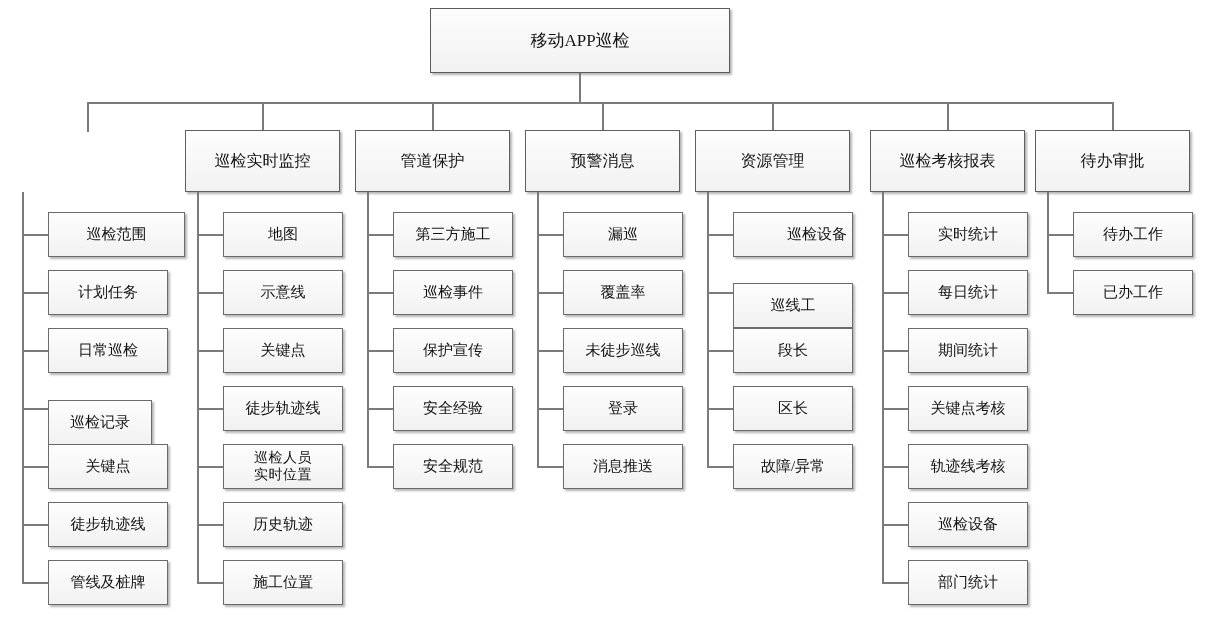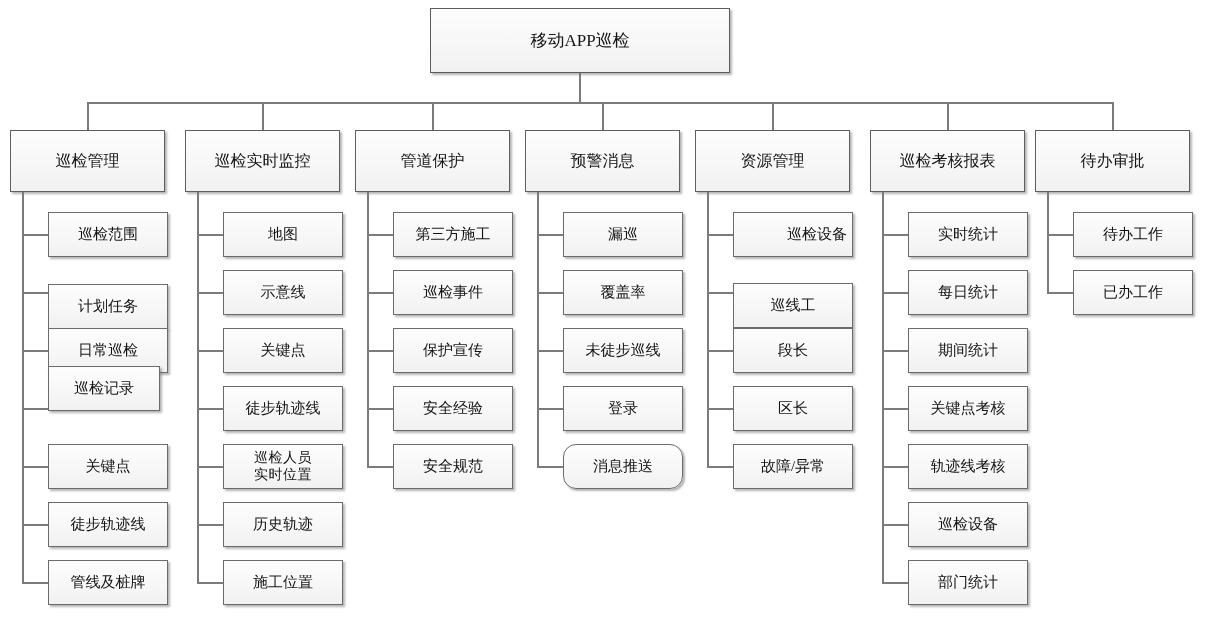--- a/index.html
+++ b/index.html
@@ -60,30 +60,29 @@
   .conn.v { width: 2px; }
 </style>
 </head>
 <body>
 
 <div id="diagram">
     <div class="node root" style="left: 430px; top: 8px; width: 300px; height: 65px;">移动APP巡检</div>
     <div class="conn v" style="left: 579px; top: 73px; height: 31px;"></div>
     <div class="conn h" style="left: 87.5px; top: 102px; width: 1025px;"></div>
     <div class="conn v" style="left: 86.5px; top: 102px; height: 30px;"></div>
-    <div class="node level2" style="left: 10px; top: 130px; width: 155px; height: 62px;">巡检管理</div>
     <div class="conn v" style="left: 22px; top: 192px; height: 391.5px;"></div>
     <div class="conn h" style="left: 23px; top: 233.5px; width: 25px;"></div>
-    <div class="node leaf" style="left: 48px; top: 212px; width: 120px; height: 45px;">巡检范围</div>
+    <div class="node leaf" style="left: 48px; top: 212px; width: 137px; height: 45px;">巡检范围</div>
     <div class="conn h" style="left: 23px; top: 291.5px; width: 25px;"></div>
-    <div class="node leaf" style="left: 48px; top: 284px; width: 120px; height: 45px;">计划任务</div>
+    <div class="node leaf" style="left: 48px; top: 270px; width: 120px; height: 45px;">计划任务</div>
     <div class="conn h" style="left: 23px; top: 349.5px; width: 25px;"></div>
     <div class="node leaf" style="left: 48px; top: 328px; width: 120px; height: 45px;">日常巡检</div>
     <div class="conn h" style="left: 23px; top: 407.5px; width: 25px;"></div>
-    <div class="node leaf" style="left: 48px; top: 366px; width: 112px; height: 45px;">巡检记录</div>
+    <div class="node leaf" style="left: 48px; top: 400px; width: 104px; height: 45px;">巡检记录</div>
     <div class="conn h" style="left: 23px; top: 465.5px; width: 25px;"></div>
     <div class="node leaf" style="left: 48px; top: 444px; width: 120px; height: 45px;">关键点</div>
     <div class="conn h" style="left: 23px; top: 523.5px; width: 25px;"></div>
     <div class="node leaf" style="left: 48px; top: 502px; width: 120px; height: 45px;">徒步轨迹线</div>
     <div class="conn h" style="left: 23px; top: 581.5px; width: 25px;"></div>
     <div class="node leaf" style="left: 48px; top: 560px; width: 120px; height: 45px;">管线及桩牌</div>
     <div class="conn v" style="left: 261.5px; top: 102px; height: 30px;"></div>
     <div class="node level2" style="left: 185px; top: 130px; width: 155px; height: 62px;">巡检实时监控</div>
     <div class="conn v" style="left: 197px; top: 192px; height: 391.5px;"></div>
     <div class="conn h" style="left: 198px; top: 233.5px; width: 25px;"></div>
@@ -119,21 +118,21 @@
     <div class="conn v" style="left: 537px; top: 192px; height: 275.5px;"></div>
     <div class="conn h" style="left: 538px; top: 233.5px; width: 25px;"></div>
     <div class="node leaf" style="left: 563px; top: 212px; width: 120px; height: 45px;">漏巡</div>
     <div class="conn h" style="left: 538px; top: 291.5px; width: 25px;"></div>
     <div class="node leaf" style="left: 563px; top: 270px; width: 120px; height: 45px;">覆盖率</div>
     <div class="conn h" style="left: 538px; top: 349.5px; width: 25px;"></div>
     <div class="node leaf" style="left: 563px; top: 328px; width: 120px; height: 45px;">未徒步巡线</div>
     <div class="conn h" style="left: 538px; top: 407.5px; width: 25px;"></div>
     <div class="node leaf" style="left: 563px; top: 386px; width: 120px; height: 45px;">登录</div>
     <div class="conn h" style="left: 538px; top: 465.5px; width: 25px;"></div>
-    <div class="node leaf" style="left: 563px; top: 444px; width: 120px; height: 45px; border-radius: 13px;">消息推送</div>
+    <div class="node leaf" style="left: 563px; top: 444px; width: 120px; height: 45px;">消息推送</div>
     <div class="conn v" style="left: 771.5px; top: 102px; height: 30px;"></div>
     <div class="node level2" style="left: 695px; top: 130px; width: 155px; height: 62px;">资源管理</div>
     <div class="conn v" style="left: 707px; top: 192px; height: 275.5px;"></div>
     <div class="conn h" style="left: 708px; top: 233.5px; width: 25px;"></div>
     <div class="node leaf" style="left: 733px; top: 212px; width: 120px; height: 45px; padding-left: 48px;">巡检设备</div>
     <div class="conn h" style="left: 708px; top: 291.5px; width: 25px;"></div>
     <div class="node leaf" style="left: 733px; top: 270px; width: 120px; height: 45px; margin-top: 13px;">巡线工</div>
     <div class="conn h" style="left: 708px; top: 349.5px; width: 25px;"></div>
     <div class="node leaf" style="left: 733px; top: 328px; width: 120px; height: 45px;">段长</div>
     <div class="conn h" style="left: 708px; top: 407.5px; width: 25px;"></div>

